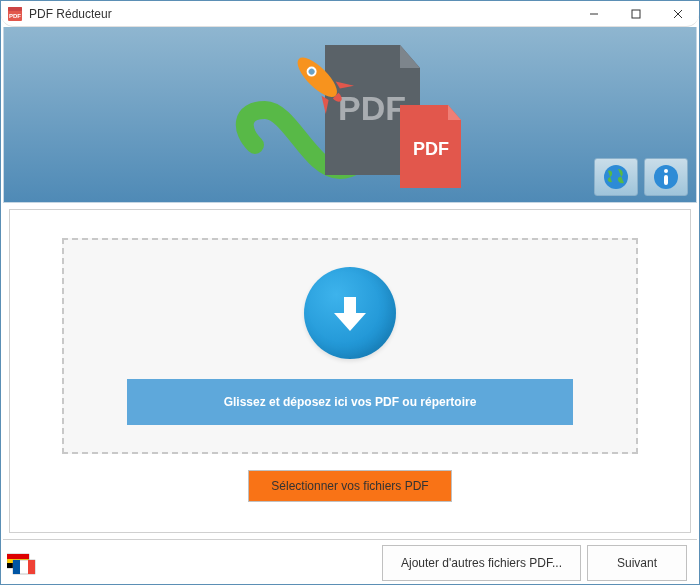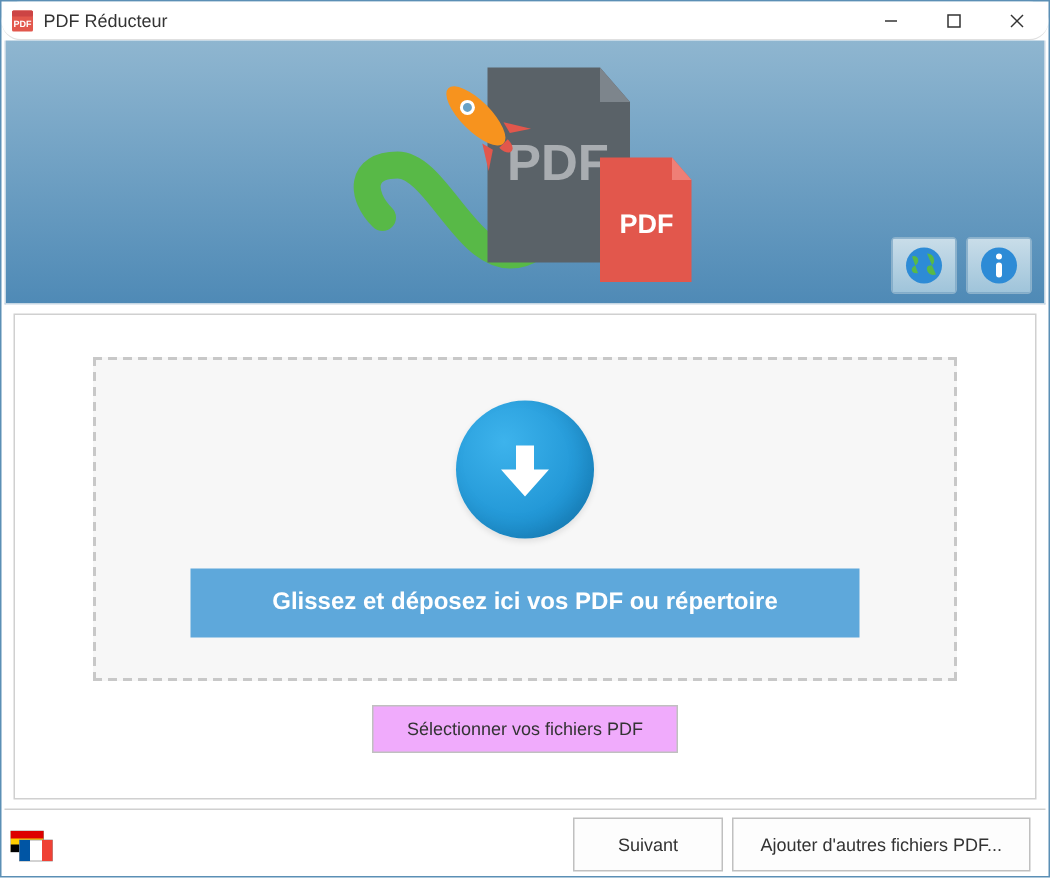--- a/index.html
+++ b/index.html
@@ -112,31 +112,31 @@
   .drop-text-bar {
     margin-top: 20px;
     width: 78%;
     height: 46px;
     background: #5ea8db;
     color: #fff;
     font-weight: 600;
     display: flex;
     align-items: center;
     justify-content: center;
-    font-size: 16px;
+    font-size: 12px;
   }
   .select-btn-row {
     margin-top: 16px;
     display: flex;
     justify-content: center;
     width: 100%;
   }
   .select-btn {
     border: 1px solid #c0c0c0;
-    background: #f0abfc;
+    background: #f97316;
     padding: 8px 22px;
     font-size: 12px;
     color: #333;
   }
 
   .footer {
     height: 46px;
     border-top: 1px solid #d0d0d0;
     margin: 0 2px;
     display: flex;
@@ -252,15 +252,15 @@
     <svg width="30" height="26" viewBox="0 0 30 26">
       <rect x="0" y="4" width="22" height="14" fill="#ffce00" stroke="#888" stroke-width="0.5"></rect>
       <rect x="0" y="4" width="22" height="5" fill="#d00"></rect>
       <rect x="0" y="13" width="22" height="5" fill="#000"></rect>
       <rect x="6" y="10" width="22" height="14" fill="#fff" stroke="#888" stroke-width="0.5"></rect>
       <rect x="6" y="10" width="7" height="14" fill="#0055a4"></rect>
       <rect x="21" y="10" width="7" height="14" fill="#ef4135"></rect>
     </svg>
   </span>
   <div class="spacer"></div>
+  <button class="footer-btn">Ajouter d'autres fichiers PDF...</button>
   <button class="footer-btn">Suivant</button>
-  <button class="footer-btn">Ajouter d'autres fichiers PDF...</button>
 </div>
 
 </body></html>

